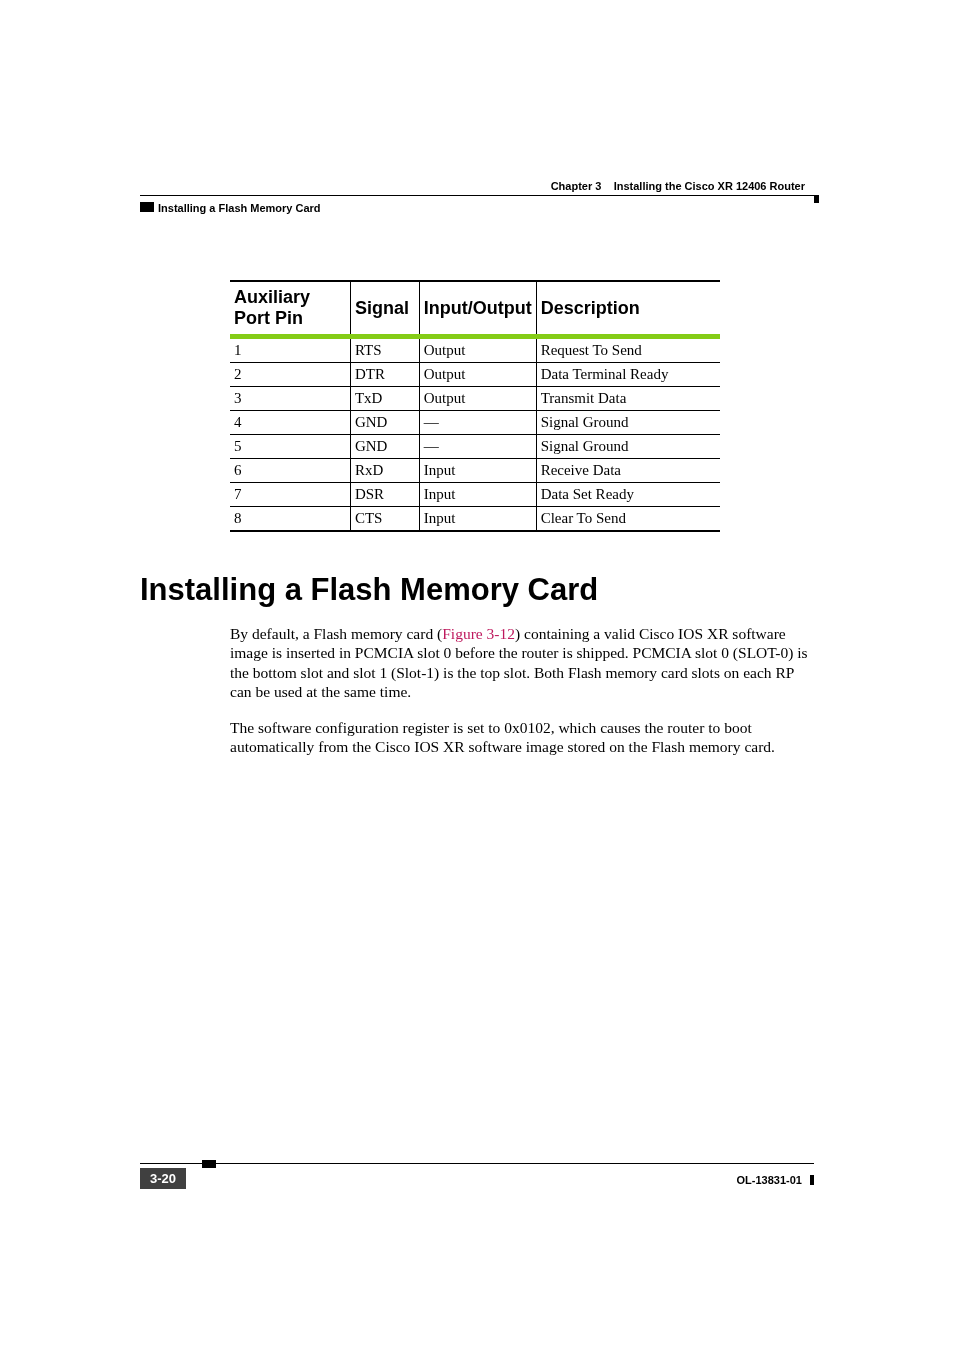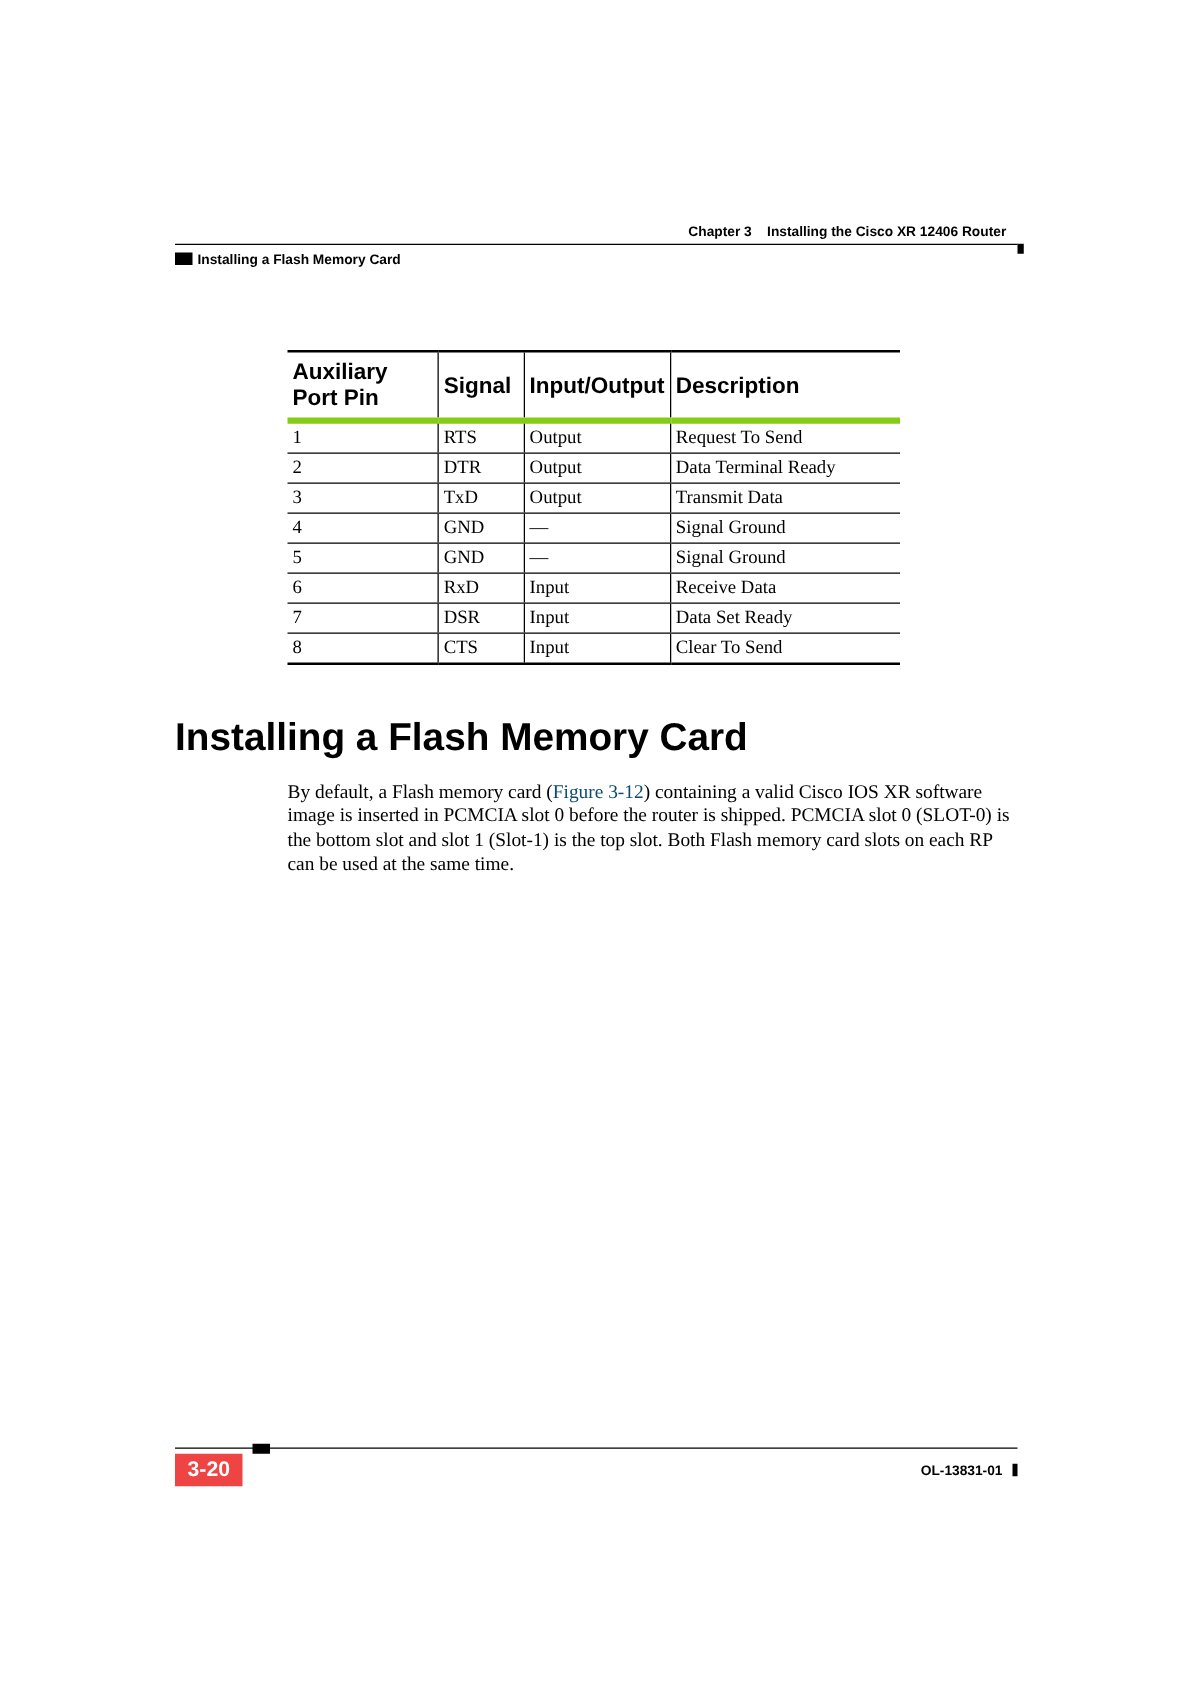--- a/index.html
+++ b/index.html
@@ -117,21 +117,21 @@
       margin-top: 40px;
       margin-left: -90px;
     }
     .body-text {
       font-family: 'Times New Roman', Times, serif;
       font-size: 15.5px;
       line-height: 1.25;
       margin-top: 16px;
     }
     .body-text .link {
-      color: #0c4a6e;
+      color: #be185d;
     }
     .footer {
       position: absolute;
       bottom: 162px;
       left: 140px;
       right: 140px;
     }
     .footer-line {
       border-top: 1px solid #000;
       position: relative;
@@ -151,25 +151,25 @@
       margin-left: 80px;
       margin-top: 3px;
     }
     .footer-bottom {
       display: flex;
       justify-content: space-between;
       align-items: center;
       margin-top: 4px;
     }
     .page-number {
-      background: #ef4444;
+      background: #404040;
       color: #fff;
       font-family: Arial, Helvetica, sans-serif;
       font-weight: bold;
-      font-size: 17px;
+      font-size: 13px;
       padding: 3px 10px;
     }
     .doc-id {
       font-family: Liberation Sans, sans-serif;
       font-weight: bold;
       font-size: 11px;
       padding-left: 32px;
     }
     .doc-id-marker {
       display: inline-block;
@@ -252,20 +252,21 @@
           <td>Clear To Send</td>
         </tr>
       </tbody>
     </table>
 
     <h1 class="section-heading">Installing a Flash Memory Card</h1>
 
     <p class="body-text">
       <span>By default, a Flash memory card (</span><span class="link">Figure 3-12</span><span>) containing a valid Cisco IOS XR software image is inserted in PCMCIA slot 0 before the router is shipped. PCMCIA slot 0 (SLOT-0) is the bottom slot and slot 1 (Slot-1) is the top slot. Both Flash memory card slots on each RP can be used at the same time.</span>
     </p>
+    <p class="body-text">The software configuration register is set to 0x0102, which causes the router to boot automatically from the Cisco IOS XR software image stored on the Flash memory card.</p>
   </div>
 </div>
 
 <div class="footer">
   <div class="footer-line">
     <div class="footer-marker"></div>
   </div>
   <div class="footer-bottom">
     <div class="page-number">3-20</div>
     <div>

